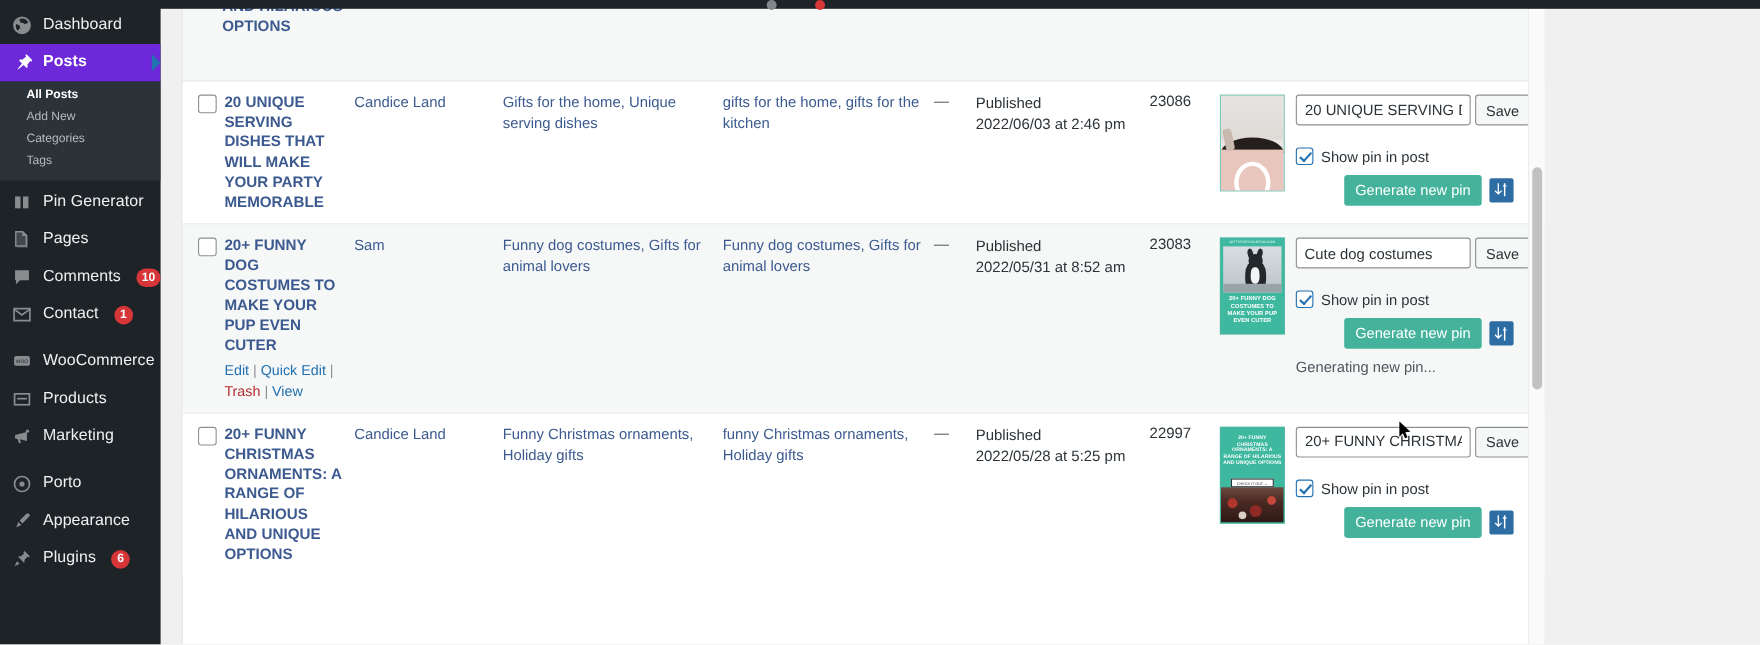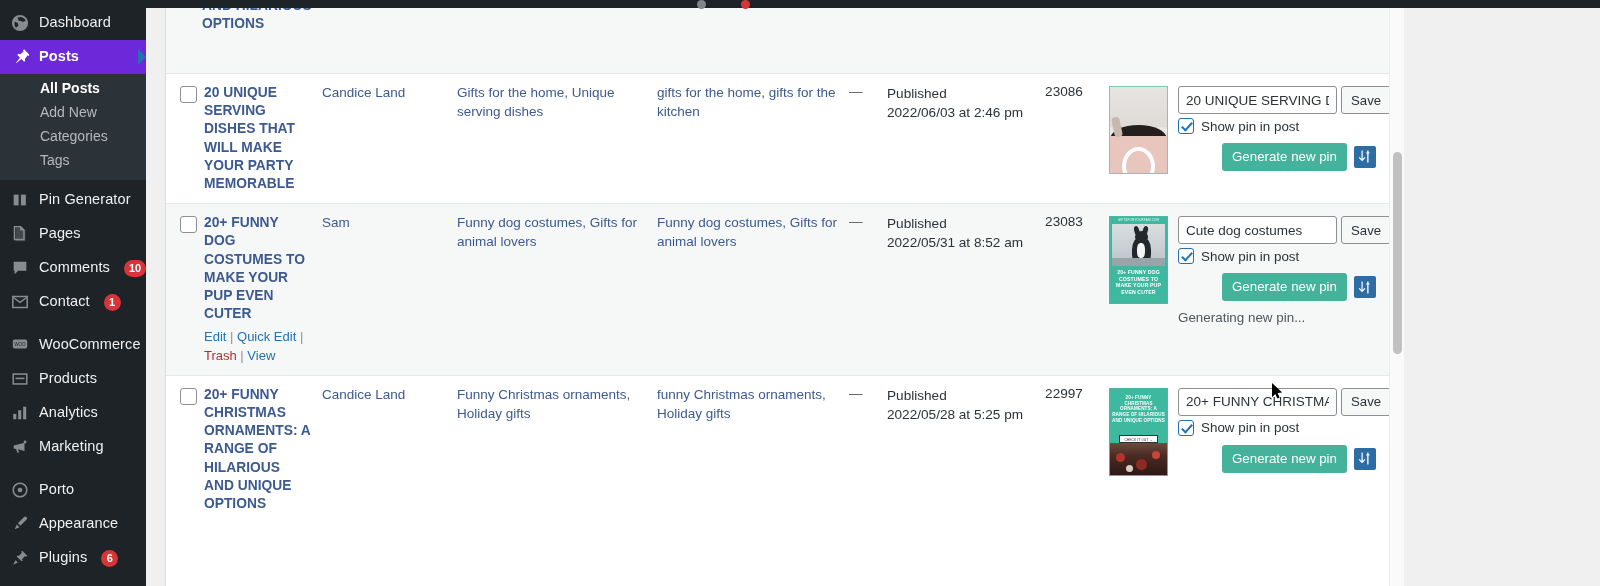--- a/index.html
+++ b/index.html
@@ -48,21 +48,21 @@
     width: 20px; height: 20px; display: inline-flex;
     align-items: center; justify-content: center; flex: 0 0 20px;
     opacity: .78;
   }
   .menu-item.current .mi-icon { opacity: 1; }
   .mi-icon svg { width: 18px; height: 18px; fill: #a7aaad; }
   .menu-item.current .mi-icon svg { fill: #fff; }
 
   .submenu { background: #2c3338; padding: 2px 0 8px 0; }
   .submenu .sub-item {
-    padding: 4px 0 4px 24px; font-size: 14px; color: #b4b9be; cursor: pointer; margin-left: 16px;
+    padding: 4px 0 4px 24px; font-size: 11px; color: #b4b9be; cursor: pointer;
   }
   .submenu .sub-item.current { color: #fff; font-weight: 700; }
 
   .menu-sep { height: 9px; }
 
   .badge {
     display: inline-block; min-width: 17px; height: 17px; line-height: 17px;
     padding: 0 5px; border-radius: 9px; background: #d63638; color: #fff;
     font-size: 11px; text-align: center; font-weight: 600; margin-left: 5px;
   }
@@ -220,21 +220,21 @@
     border: 1px solid #8c8f94; border-radius: 3px;
     font-family: "Liberation Sans", sans-serif; font-size: 13.5px; color: #2c3338;
     background: #fff; outline: none;
   }
   .save-btn {
     margin-left: 4px; height: 28px; padding: 0 9px;
     border: 1px solid #8c8f94; border-radius: 3px;
     background: #f6f7f7; color: #2c3338; font-size: 13.2px;
     font-family: "Liberation Sans", sans-serif; cursor: pointer;
   }
-  .pin-row2 { display: flex; align-items: center; gap: 7px; margin-top: 4px; }
+  .pin-row2 { display: flex; align-items: flex-end; gap: 7px; margin-top: 20px; }
   .cb-checked {
     width: 16px; height: 16px; border: 1px solid #2271b1; border-radius: 3px;
     background: #fff; position: relative; flex: 0 0 16px;
   }
   .cb-checked::after {
     content: ""; position: absolute; left: 4.5px; top: 1px;
     width: 4px; height: 9px; border: solid #2271b1;
     border-width: 0 2px 2px 0; transform: rotate(42deg);
   }
   .cb-lbl { font-size: 13.4px; color: #2c3338; }
@@ -380,30 +380,20 @@
     <div class="menu-item">
       <span class="mi-icon">
         <svg viewBox="0 0 20 20">
             <rect x="2.5" y="4.5" width="15" height="11" fill="none" stroke="#a7aaad" stroke-width="1.7"></rect>
             <rect x="5" y="8.5" width="10" height="1.7"></rect>
           </svg>
       </span>
       <span class="mi-label">Products</span>
     </div>
 
-    <div class="menu-item">
-      <span class="mi-icon">
-        <svg viewBox="0 0 20 20">
-            <rect x="2.5" y="11" width="3.4" height="6"></rect>
-            <rect x="8" y="7" width="3.4" height="10"></rect>
-            <rect x="13.5" y="3" width="3.4" height="14"></rect>
-          </svg>
-      </span>
-      <span class="mi-label">Analytics</span>
-    </div>
 
     <div class="menu-item">
       <span class="mi-icon">
         <svg viewBox="0 0 20 20">
             <path d="M3 8.2v3.6l2.6.5 1.4 4.2 2-.5-1.2-3.4 7.2 1.8V5.2L3 8.2z"></path>
             <circle cx="15.6" cy="4.4" r="1.6"></circle>
           </svg>
       </span>
       <span class="mi-label">Marketing</span>
     </div>

